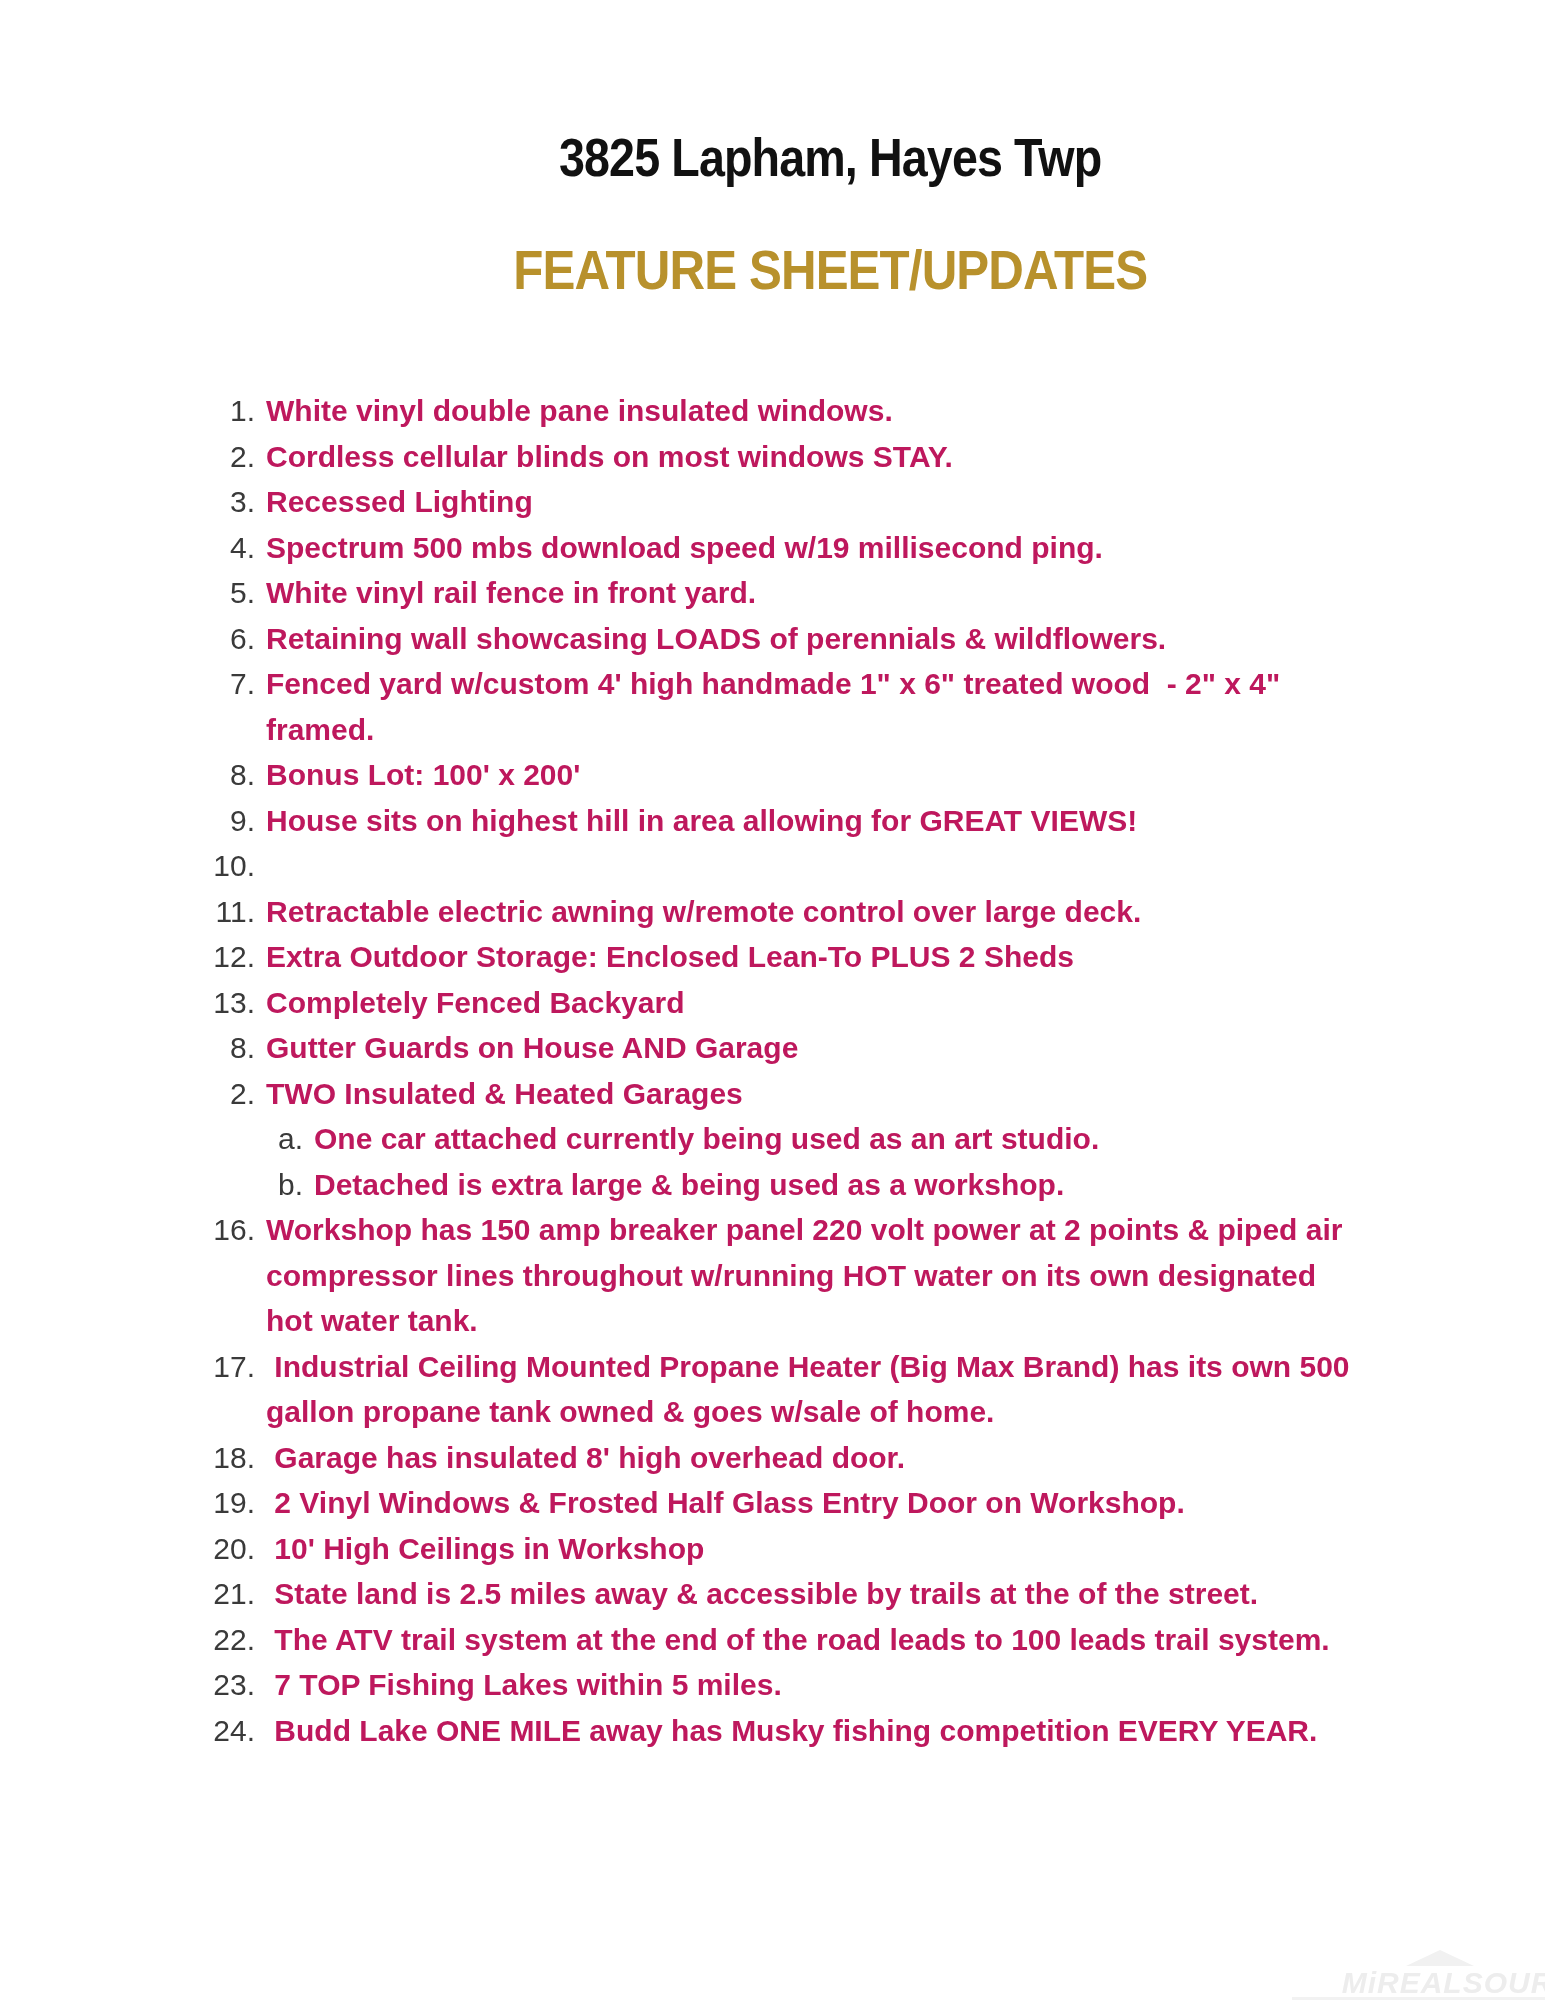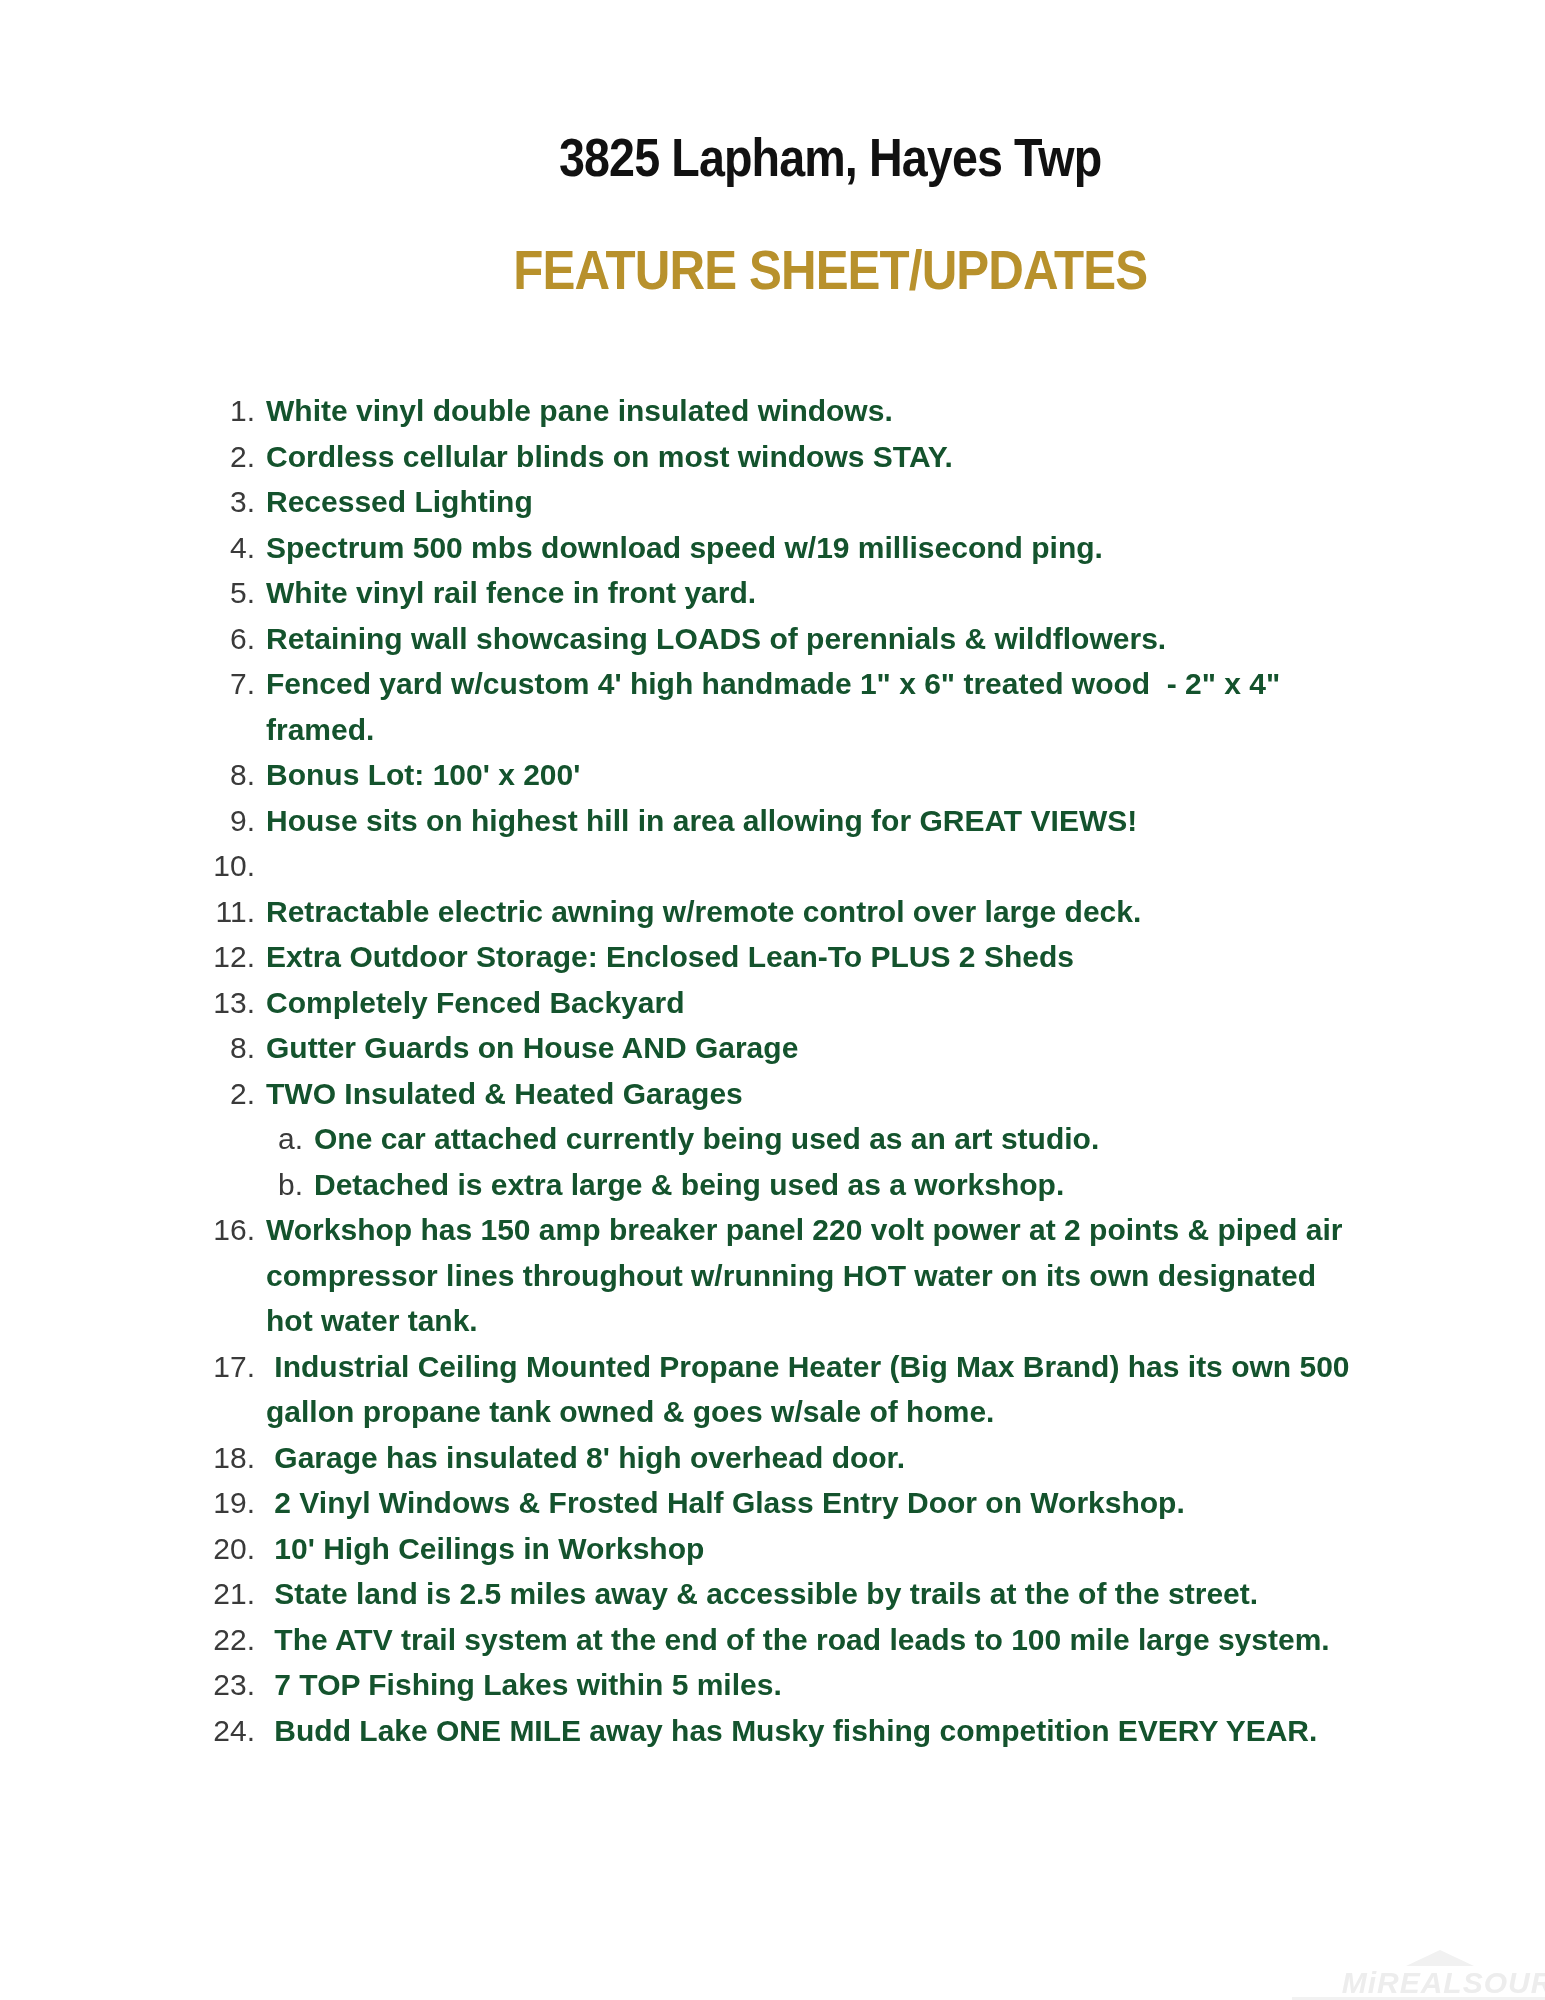--- a/index.html
+++ b/index.html
@@ -58,21 +58,21 @@
   .row .num {
     flex: none;
     width: 51px;
     text-align: right;
     color: #3a3a3a;
     font-weight: 400;
   }
   .row .txt {
     margin-left: 11px;
     max-width: 1280px;
-    color: #14532d;
+    color: #be185d;
     font-weight: 700;
     white-space: pre-wrap;
   }
   .row.sub {
     padding-left: 48px;
   }
   .watermark {
     position: absolute;
     right: -14px;
     bottom: 2px;
@@ -232,21 +232,21 @@
     <span class="txt"> 10' High Ceilings in Workshop</span>
   </div>
 
   <div class="row">
     <span class="num">21.</span>
     <span class="txt"> State land is 2.5 miles away &amp; accessible by trails at the of the street.</span>
   </div>
 
   <div class="row">
     <span class="num">22.</span>
-    <span class="txt"> The ATV trail system at the end of the road leads to 100 mile large system.</span>
+    <span class="txt"> The ATV trail system at the end of the road leads to 100 leads trail system.</span>
   </div>
 
   <div class="row">
     <span class="num">23.</span>
     <span class="txt"> 7 TOP Fishing Lakes within 5 miles.</span>
   </div>
 
   <div class="row">
     <span class="num">24.</span>
     <span class="txt"> Budd Lake ONE MILE away has Musky fishing competition EVERY YEAR.</span>

